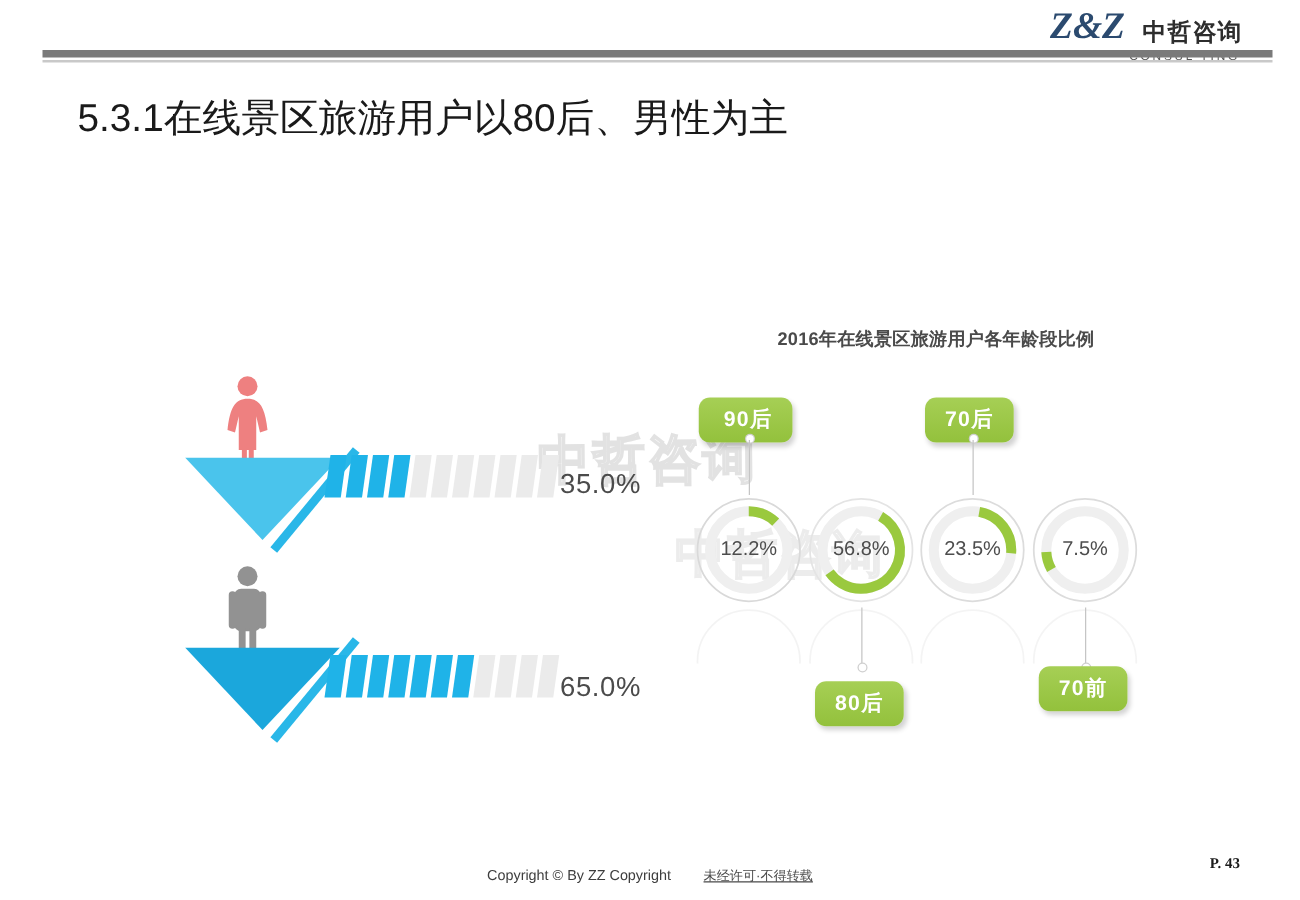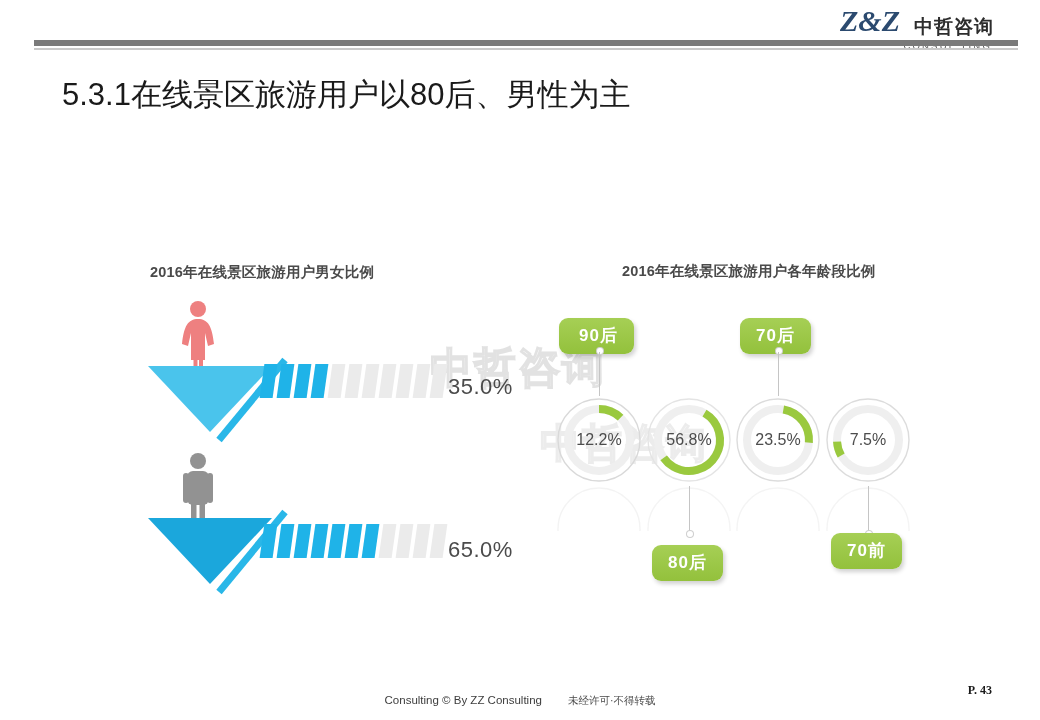--- a/index.html
+++ b/index.html
@@ -109,21 +109,21 @@
   .leader-dot{
     position:absolute;width:6px;height:6px;border-radius:50%;
     background:#fff;box-shadow:0 0 0 1px #cfcfcf;
   }
 
   
   .footer{
     position:absolute;left:0;right:0;bottom:12px;
     text-align:center;font-size:11.5px;color:#3d3d3d;
   }
-  .footer .cn{margin-left:26px;font-size:10.5px;color:#4a4a4a;}
+  .footer .cn{margin-left:26px;font-size:10.5px;color:#4a4a4a;text-decoration:underline;}
   .pageno{
     position:absolute;right:48px;bottom:22px;
     font-family:"Liberation Serif","DejaVu Serif",serif;
     font-size:12px;font-weight:700;color:#1a1a1a;
   }
 </style>
 </head>
 <body>
 
 <div class="slide">
@@ -139,21 +139,20 @@
   <div class="rule-wrap">
     <div class="rule-thick"></div>
     <div class="rule-thin"></div>
   </div>
 
   <div class="title">5.3.1在线景区旅游用户以80后、男性为主</div>
 
   <div class="watermark">中哲咨询</div>
   <div class="watermark2">中哲咨询</div>
 
-  <div class="sec-head" id="head-gender">2016年在线景区旅游用户男女比例</div>
 
   <div class="gender-row" id="row-female">
     <svg class="person" width="46" height="78" viewBox="0 0 46 78">
       <circle cx="23" cy="9" r="8" fill="#ee8080"></circle>
       <path d="M23 19 C13 19 9 26 7 44 L13 46 L16 33 L16 60 L30 60 L30 33 L33 46 L39 44 C37 26 33 19 23 19Z" fill="#ee8080"></path>
       <rect x="18.5" y="59" width="4" height="17" fill="#ee8080"></rect>
       <rect x="24" y="59" width="4" height="17" fill="#ee8080"></rect>
     </svg>
     <svg class="tri" width="124" height="66" viewBox="0 0 124 66">
       <polygon points="0,0 124,0 62,66" fill="#4ac4ec"></polygon>
@@ -272,17 +271,17 @@
   <div class="reflect" style="left:824px;top:485px;">
     <svg width="88" height="46" viewBox="0 0 88 46">
         <circle cx="44" cy="2" r="41" fill="none" stroke="#dcdcdc" stroke-width="1.4"></circle>
       </svg>
   </div>
   <div class="leader" style="left:868px;top:486px;height:46px;"></div>
   <div class="leader-dot" style="left:866px;top:531px;"></div>
   <div class="badge" style="left:831px;top:533px;">70前</div>
 
   <div class="footer">
-    <span>Consulting © By  ZZ Consulting</span><span class="cn">未经许可·不得转载</span>
+    <span>Copyright © By  ZZ Copyright</span><span class="cn">未经许可·不得转载</span>
   </div>
   <div class="pageno">P. 43</div>
 
 </div>
 
 </body></html>

